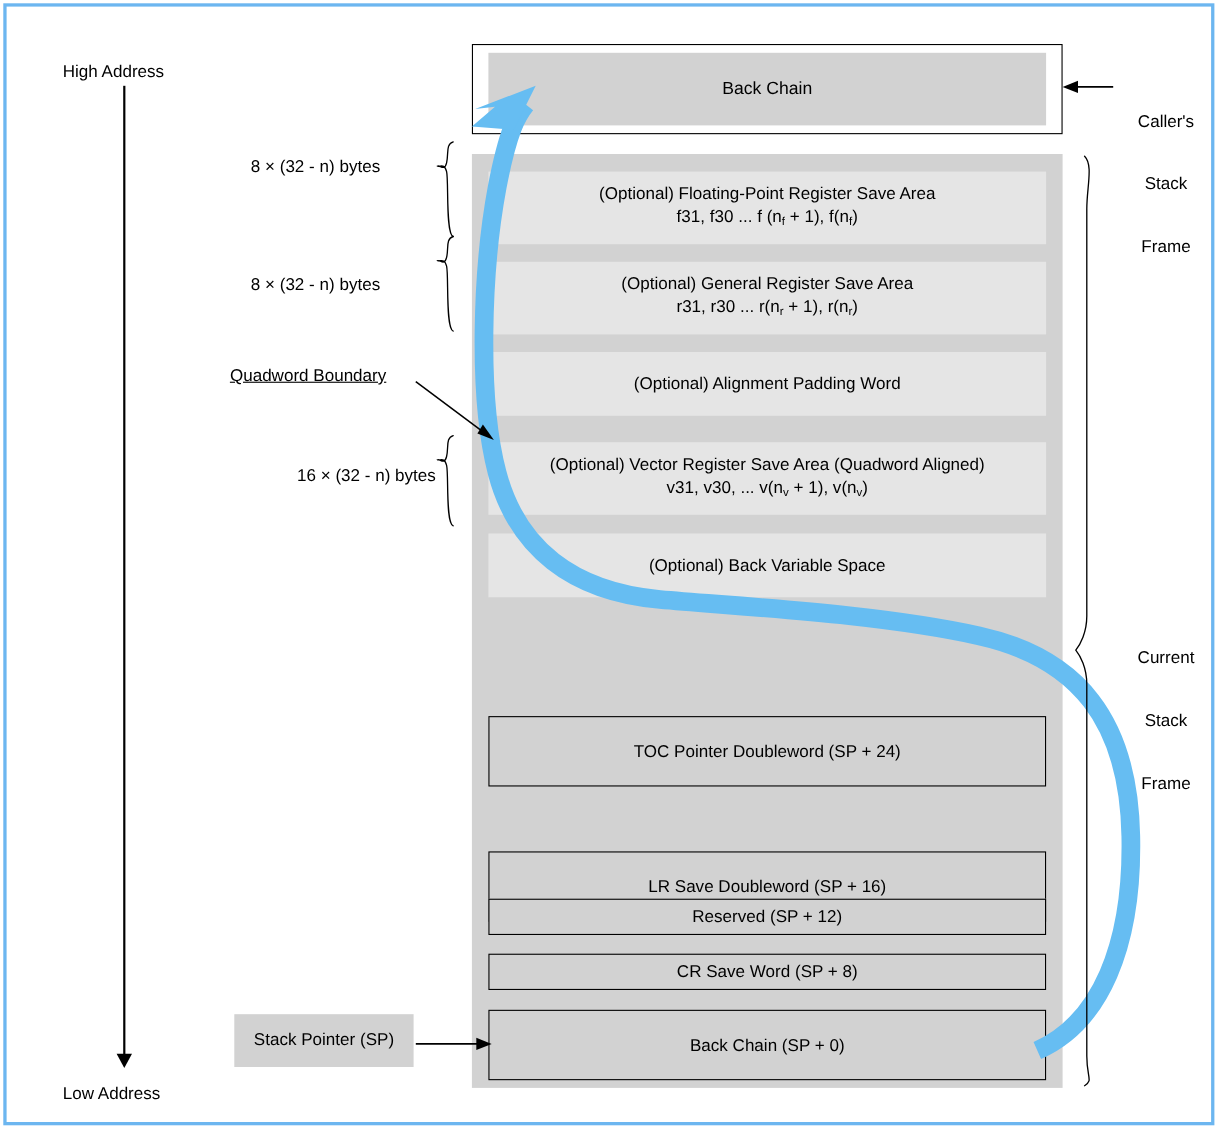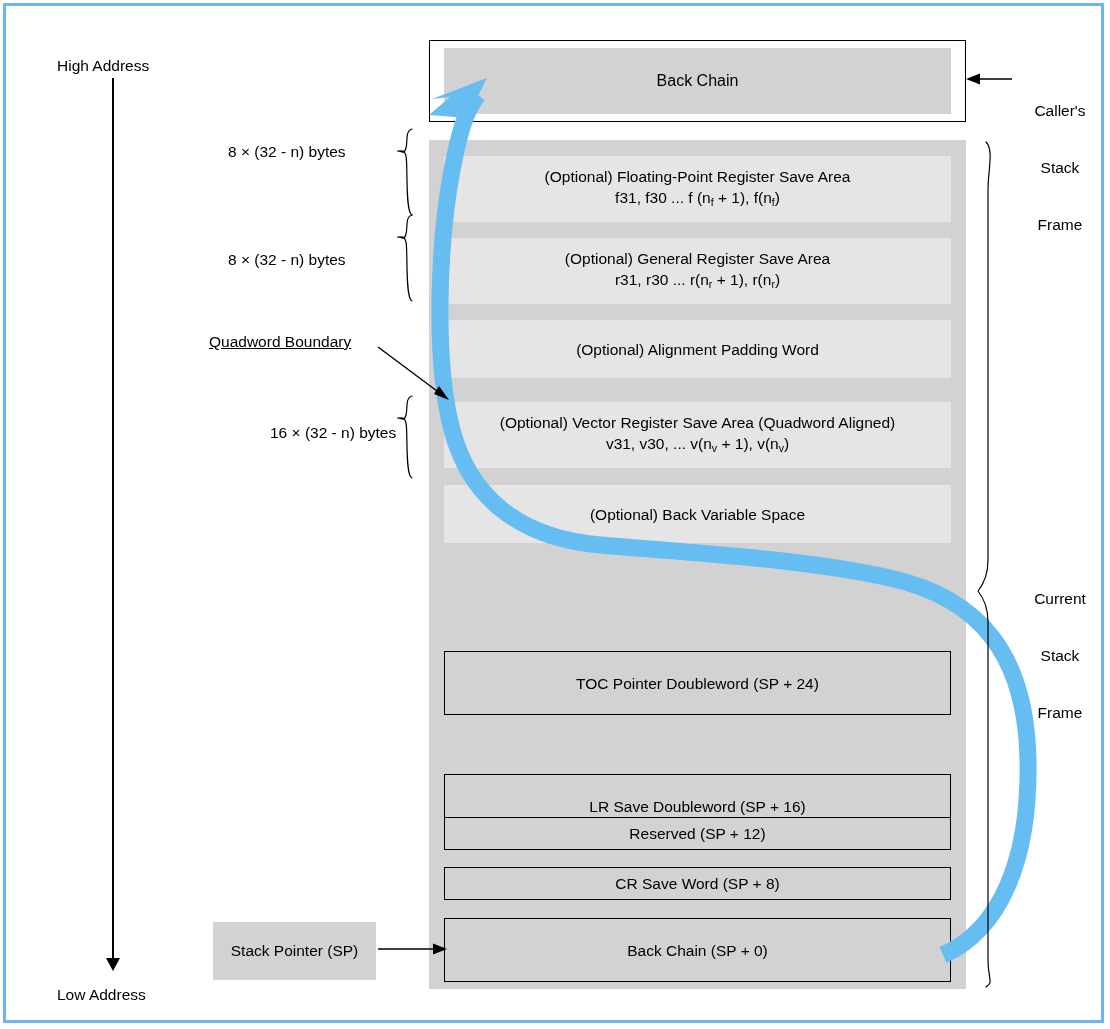--- a/index.html
+++ b/index.html
@@ -100,21 +100,21 @@
     pointer-events:none;
     overflow:visible;
   }
   #blue-svg{ z-index:5; }
   #left-svg,#right-svg{ z-index:6; }
 
   
   #sp-box{
     position:absolute;
     left:213px; top:922px;
-    width:163px; height:58px;
+    width:163px; height:48px;
     background:#d2d2d2;
     display:flex;align-items:center;justify-content:center;
     font-size:15.5px;
   }
 
   .lbl-multi{ text-align:center; }
 </style>
 </head>
 <body>
 

